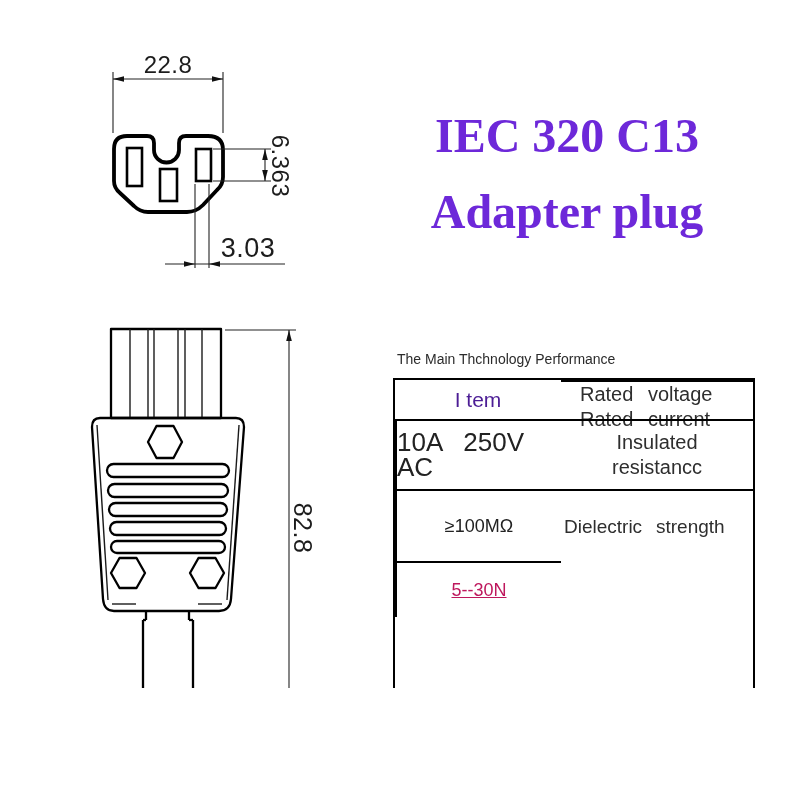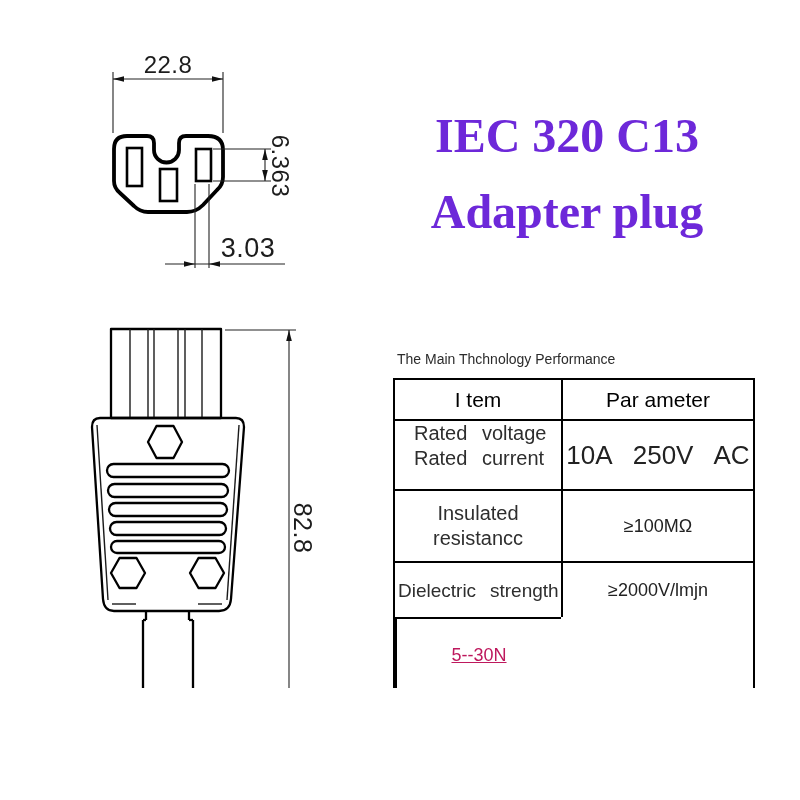--- a/index.html
+++ b/index.html
@@ -23,21 +23,21 @@
 
   
   .spec{position:absolute;left:393px;top:351px;width:362px;color:#2e2e2e;}
   .spec-title{font-size:14px;color:#2b2b2b;padding-left:4px;margin-bottom:11px;white-space:nowrap;}
   .grid{display:grid;grid-template-columns:166px 1fr;grid-template-rows:39px 70px 72px 56px 74px;
         border:2px solid #000;box-sizing:border-box;}
   .cell{display:flex;align-items:center;justify-content:center;box-sizing:border-box;
         border-top:2px solid #000;font-size:20px;line-height:25px;}
   .cell.r0{border-top:none;}
   .cell.col2{border-left:2px solid #000;}
-  .cell.header{font-size:21px;color:#000000;}
+  .cell.header{font-size:21px;color:#4c1d95;}
   .cell.left{justify-content:flex-start;}
   .cell.stack{flex-direction:column;align-items:flex-start;justify-content:flex-start;}
   .cell.stack-center{flex-direction:column;align-items:center;justify-content:center;}
   .ws{word-spacing:0.45em;}
   .pad20{padding-left:19px;}
   .pad3{padding-left:3px;}
   .nowrap{white-space:nowrap;}
   .param-lg{font-size:26px;word-spacing:0.55em;color:#222;}
   .param-md{font-size:18px;color:#222;}
   .param-sm{font-size:18px;color:#be185d;text-decoration:underline;}
@@ -158,34 +158,32 @@
     <div>IEC 320 C13</div>
     <div>Adapter plug</div>
   </div>
 
   <div class="spec">
     <div class="spec-title">The Main Thchnology  Performance</div>
 
     <div class="grid">
 
       <div class="cell header r0">I tem</div>
-      <div class="cell header r0 col2">Par ameter</div>
 
       <div class="cell stack pad20 ws">
         <div>Rated voltage</div>
         <div>Rated current</div>
       </div>
       <div class="cell col2 param-lg">10A 250V AC</div>
 
       <div class="cell stack-center ws">
         <div>Insulated</div>
         <div>resistancc</div>
       </div>
       <div class="cell col2 param-md">≥100MΩ</div>
 
       <div class="cell left pad3 ws nowrap fs19">Dielectric strength</div>
-      <div class="cell col2 param-md">≥2000V/lmjn</div>
 
       <div class="cell col2 param-sm">5--30N</div>
     </div>
   </div>
 
 </div>
 
 </body></html>

